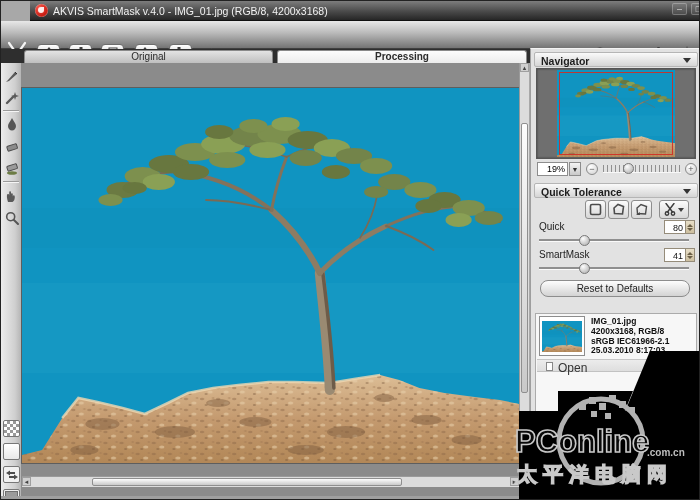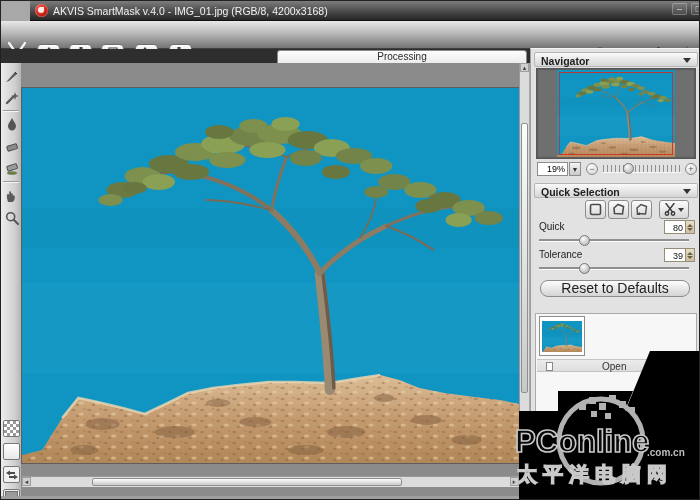--- a/index.html
+++ b/index.html
@@ -31,21 +31,21 @@
   .modelabel{position:absolute;top:27px;font-size:11px;font-weight:bold;cursor:pointer;}
   .mode-auto{left:487px;color:#9d9d9d;text-shadow:0 1px 0 rgba(255,255,255,.3);}
   .mode-manual{left:519px;color:#ffffff;text-shadow:0 1px 2px rgba(0,0,0,.7);}
   .ricon{position:absolute;top:24px;width:19px;height:19px;display:flex;align-items:center;justify-content:center;cursor:pointer;}
 
   
   .tabstrip{position:absolute;left:0;top:48px;width:530px;height:14px;background:#2e2e2e;}
   .tab{position:absolute;top:1px;height:13px;border:1px solid #8a8a8a;border-bottom:none;
     border-radius:3px 3px 0 0;font-size:10px;text-align:center;line-height:12px;color:#2b2b2b;cursor:pointer;}
   .tab-original{left:23px;width:249px;background:linear-gradient(#e3e3e3,#bfbfbf);}
-  .tab-processing{left:276px;width:250px;background:linear-gradient(#fdfdfd,#ececec);font-weight:normal;}
+  .tab-processing{left:276px;width:250px;background:linear-gradient(#fdfdfd,#ececec);font-weight:bold;}
 
   
   .leftbar{position:absolute;left:0;top:62px;width:21px;height:435px;
     background:linear-gradient(90deg,#ececec,#cfcfcf 70%,#b5b5b5);border-right:1px solid #8b8b8b;}
   .tool{position:absolute;left:2px;width:17px;height:19px;display:flex;align-items:center;justify-content:center;
     border-radius:3px;cursor:pointer;}
   .lsep{position:absolute;left:2px;width:16px;height:2px;border-top:1px solid #9a9a9a;border-bottom:1px solid #f5f5f5;}
   .viewbtn{position:absolute;left:2px;width:17px;height:17px;border:1px solid #777;border-radius:2px;
     background:#f0f0f0;cursor:pointer;}
   .vb-checker{background-image:linear-gradient(45deg,#9a9a9a 25%,transparent 25%,transparent 75%,#9a9a9a 75%),
@@ -95,28 +95,28 @@
     background:linear-gradient(#fbfbfb,#d7d7d7);display:flex;align-items:center;justify-content:center;gap:2px;cursor:pointer;}
   .plabel{position:absolute;left:8px;font-size:10px;color:#222;}
   .spin{position:absolute;left:133px;width:31px;height:14px;background:#fff;border:1px solid #958c7a;display:flex;}
   .spinval{flex:1;font-size:9px;text-align:right;padding:2px 2px 0 0;color:#111;}
   .spinbtns{width:9px;background:linear-gradient(#e8dfc8,#cdbf9f);border-left:1px solid #958c7a;
     display:flex;flex-direction:column;align-items:center;justify-content:center;gap:1px;cursor:pointer;}
   .spin-up{width:0;height:0;border-left:3px solid transparent;border-right:3px solid transparent;border-bottom:3px solid #6b5f46;}
   .spin-dn{width:0;height:0;border-left:3px solid transparent;border-right:3px solid transparent;border-top:3px solid #6b5f46;}
   .flatslider{position:absolute;left:8px;width:150px;height:3px;background:#8f8f8f;border-bottom:1px solid #fafafa;cursor:pointer;}
   .resetbtn{position:absolute;left:9px;top:231px;width:150px;height:17px;border:1px solid #8d8d8d;border-radius:8px;
-    background:linear-gradient(#fdfdfd,#d3d3d3);font-size:14px;text-align:center;line-height:15px;color:#222;cursor:pointer;}
+    background:linear-gradient(#fdfdfd,#d3d3d3);font-size:10px;text-align:center;line-height:15px;color:#222;cursor:pointer;}
   .listbox{position:absolute;left:4px;right:4px;top:264px;bottom:5px;background:#f7f7f7;border:1px solid #ababab;}
   .histthumb{position:absolute;left:3px;top:2px;width:46px;height:40px;background:#fff;border:1px solid #8d8d8d;
     display:flex;align-items:center;justify-content:center;cursor:pointer;}
   .histlines{position:absolute;left:55px;top:3px;font-size:8.5px;font-weight:bold;color:#101010;line-height:9.8px;white-space:nowrap;}
   .openrow{position:absolute;left:1px;right:1px;top:45px;height:13px;background:linear-gradient(#ececec,#dedede);
     border-top:1px solid #c6c6c6;border-bottom:1px solid #c2c2c2;cursor:pointer;}
-  .openlbl{position:absolute;left:21px;top:1px;font-size:10px;color:#333;margin-left:44px;}
+  .openlbl{position:absolute;left:21px;top:1px;font-size:12px;color:#333;}
   .doc-ic{position:absolute;left:9px;top:2px;width:7px;height:9px;background:#fdfdfd;border:1px solid #888;}
 
   .bottomedge{position:absolute;left:0;bottom:0;width:700px;height:3px;background:#9f9f9f;}
   .watermark{position:absolute;left:500px;top:350px;width:200px;height:150px;pointer-events:none;}
 </style>
 </head>
 <body>
 
 <div id="app">
 
@@ -312,20 +312,21 @@
         </svg>
     </div>
     <div class="ricon" style="left:676px">
       <svg width="18" height="17" viewBox="0 0 18 17">
           <polygon points="9,0.5 11.3,5.8 17,6.3 12.7,10 14.1,15.6 9,12.5 3.9,15.6 5.3,10 1,6.3 6.7,5.8" fill="#ededed" stroke="#5a5a5a"></polygon>
         </svg>
     </div>
   </div>
 
   <div class="tabstrip">
+    <div class="tab tab-original">Original</div>
     <div class="tab tab-processing">Processing</div>
   </div>
 
   <div class="leftbar">
     <div class="tool" style="top:3px">
       <svg width="14" height="14" viewBox="0 0 14 14">
           <path d="M3,11 L10,3 l2,2 -8,7 -3,1 z" fill="#5a5a5a"></path>
           <path d="M10,3 l2,2" stroke="#333"></path>
         </svg>
     </div>
@@ -407,21 +408,21 @@
       <div class="navframe"></div>
     </div>
     <input class="zoominput" value="19%" style="">
     <div class="zoomdrop">▼</div>
     <div class="roundbtn" style="left:55px;top:114px">−</div>
     <div class="ribslider"></div>
     <div class="sliderthumb" style="left:92px;top:114px"></div>
     <div class="roundbtn" style="left:154px;top:114px">+</div>
 
     <div class="sect-head" style="top:134px">
-      <div class="sect-title">Quick Selection</div>
+      <div class="sect-title">Quick Tolerance</div>
       <div class="tri-down"></div>
     </div>
     <div class="qsbtn" style="left:54px">
       <svg width="13" height="13" viewBox="0 0 13 13">
           <rect x="1.5" y="1.5" width="10" height="10" rx="1.5" fill="none" stroke="#4c4c4c" stroke-width="1.6"></rect>
         </svg>
     </div>
     <div class="qsbtn" style="left:77px">
       <svg width="13" height="13" viewBox="0 0 13 13">
           <path d="M2,5 L6,1.5 L11.5,3.5 L10.5,11 L2.5,10.5 Z" fill="none" stroke="#4c4c4c" stroke-width="1.6"></path>
@@ -451,38 +452,44 @@
     <div class="spin" style="top:171px">
       <div class="spinval">80</div>
       <div class="spinbtns">
           <div class="spin-up"></div>
           <div class="spin-dn"></div>
         </div>
     </div>
     <div class="flatslider" style="top:190px"></div>
     <div class="sliderthumb" style="left:48px;top:186px"></div>
 
-    <div class="plabel" style="top:200px">Tolerance</div>
+    <div class="plabel" style="top:200px">SmartMask</div>
     <div class="spin" style="top:199px">
-      <div class="spinval">39</div>
+      <div class="spinval">41</div>
       <div class="spinbtns">
           <div class="spin-up"></div>
           <div class="spin-dn"></div>
         </div>
     </div>
     <div class="flatslider" style="top:218px"></div>
     <div class="sliderthumb" style="left:48px;top:214px"></div>
 
     <div class="resetbtn">Reset to Defaults</div>
 
     <div class="listbox">
       <div class="histthumb">
         <svg width="40" height="31" viewBox="0 0 494 375" preserveAspectRatio="none">
             <use href="#tree-photo"></use>
           </svg>
+      </div>
+      <div class="histlines">
+        <div>IMG_01.jpg</div>
+        <div>4200x3168, RGB/8</div>
+        <div>sRGB IEC61966-2.1</div>
+        <div>25.03.2010 8:17:03</div>
       </div>
       <div class="openrow">
         <div class="doc-ic"></div>
         <div class="openlbl">Open</div>
       </div>
     </div>
   </div>
 
   <div class="bottomedge"></div>
 

